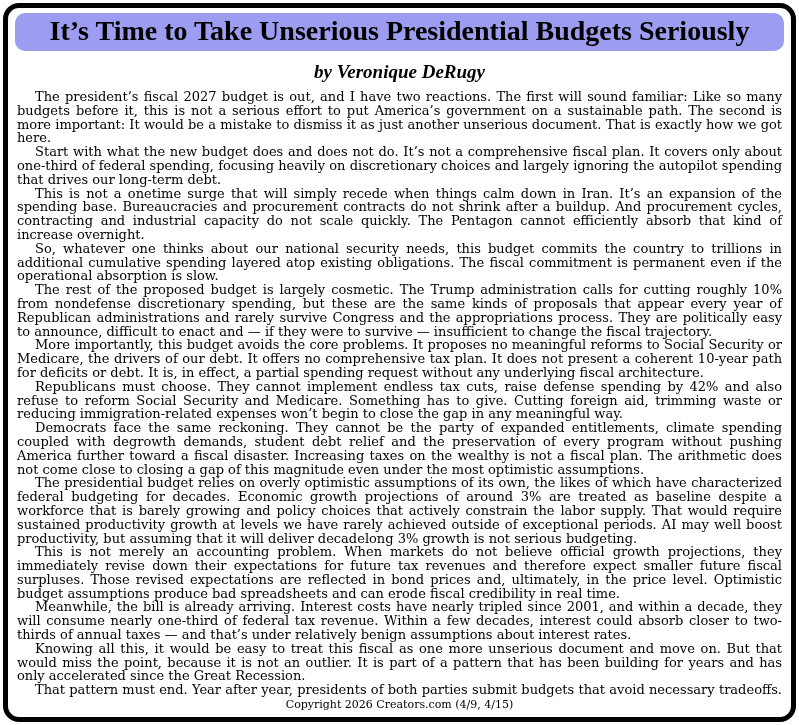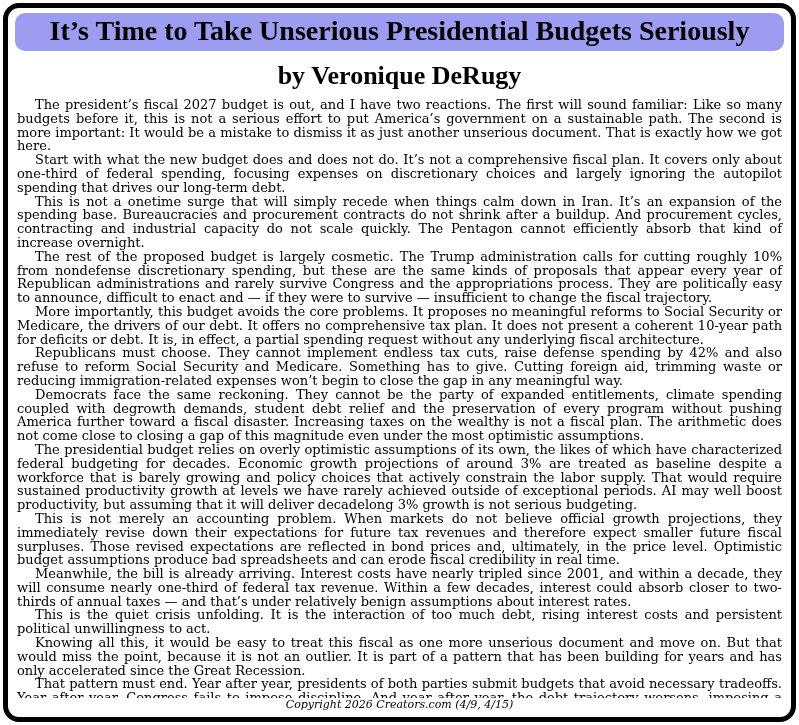--- a/index.html
+++ b/index.html
@@ -38,68 +38,68 @@
     font-weight:bold;
     font-size:28px;
     line-height:29px;
     letter-spacing:0px;
     white-space:nowrap;
   }
   .byline{
     text-align:center;
     font-family:"Liberation Serif", serif;
     font-weight:bold;
-    font-size:26px;
+    font-style:italic;
+    font-size:19px;
     margin-top:10px;
     margin-bottom:7px;
     flex:0 0 auto;
   }
   .article-body{
     flex:1 1 auto;
     overflow:hidden;
     font-size:13px;
     line-height:13.8px;
     text-align:justify;
     padding:0 2px;
   }
   .article-body p.para{
     text-indent:18px;
     margin:0;
   }
   .copyright{
     flex:0 0 auto;
     text-align:center;
-    font-style:italic;
     font-size:11px;
     line-height:14px;
     padding-bottom:1px;
   }
 </style>
 </head>
 <body>
 
 <div class="frame">
 
   <div class="title-banner">
     <h1>It’s Time to Take Unserious Presidential Budgets Seriously</h1>
   </div>
 
   <div class="byline">by Veronique DeRugy</div>
 
   <div class="article-body">
       <p class="para">The president’s fiscal 2027 budget is out, and I have two reactions. The first will sound familiar: Like so many budgets before it, this is not a serious effort to put America’s government on a sustainable path. The second is more important: It would be a mistake to dismiss it as just another unserious document. That is exactly how we got here.</p>
-      <p class="para">Start with what the new budget does and does not do. It’s not a comprehensive fiscal plan. It covers only about one-third of federal spending, focusing expenses on discretionary choices and largely ignoring the autopilot spending that drives our long-term debt.</p>
+      <p class="para">Start with what the new budget does and does not do. It’s not a comprehensive fiscal plan. It covers only about one-third of federal spending, focusing heavily on discretionary choices and largely ignoring the autopilot spending that drives our long-term debt.</p>
       <p class="para">This is not a onetime surge that will simply recede when things calm down in Iran. It’s an expansion of the spending base. Bureaucracies and procurement contracts do not shrink after a buildup. And procurement cycles, contracting and industrial capacity do not scale quickly. The Pentagon cannot efficiently absorb that kind of increase overnight.</p>
+      <p class="para">So, whatever one thinks about our national security needs, this budget commits the country to trillions in additional cumulative spending layered atop existing obligations. The fiscal commitment is permanent even if the operational absorption is slow.</p>
       <p class="para">The rest of the proposed budget is largely cosmetic. The Trump administration calls for cutting roughly 10% from nondefense discretionary spending, but these are the same kinds of proposals that appear every year of Republican administrations and rarely survive Congress and the appropriations process. They are politically easy to announce, difficult to enact and — if they were to survive — insufficient to change the fiscal trajectory.</p>
       <p class="para">More importantly, this budget avoids the core problems. It proposes no meaningful reforms to Social Security or Medicare, the drivers of our debt. It offers no comprehensive tax plan. It does not present a coherent 10-year path for deficits or debt. It is, in effect, a partial spending request without any underlying fiscal architecture.</p>
       <p class="para">Republicans must choose. They cannot implement endless tax cuts, raise defense spending by 42% and also refuse to reform Social Security and Medicare. Something has to give. Cutting foreign aid, trimming waste or reducing immigration-related expenses won’t begin to close the gap in any meaningful way.</p>
       <p class="para">Democrats face the same reckoning. They cannot be the party of expanded entitlements, climate spending coupled with degrowth demands, student debt relief and the preservation of every program without pushing America further toward a fiscal disaster. Increasing taxes on the wealthy is not a fiscal plan. The arithmetic does not come close to closing a gap of this magnitude even under the most optimistic assumptions.</p>
       <p class="para">The presidential budget relies on overly optimistic assumptions of its own, the likes of which have characterized federal budgeting for decades. Economic growth projections of around 3% are treated as baseline despite a workforce that is barely growing and policy choices that actively constrain the labor supply. That would require sustained productivity growth at levels we have rarely achieved outside of exceptional periods. AI may well boost productivity, but assuming that it will deliver decadelong 3% growth is not serious budgeting.</p>
       <p class="para">This is not merely an accounting problem. When markets do not believe official growth projections, they immediately revise down their expectations for future tax revenues and therefore expect smaller future fiscal surpluses. Those revised expectations are reflected in bond prices and, ultimately, in the price level. Optimistic budget assumptions produce bad spreadsheets and can erode fiscal credibility in real time.</p>
       <p class="para">Meanwhile, the bill is already arriving. Interest costs have nearly tripled since 2001, and within a decade, they will consume nearly one-third of federal tax revenue. Within a few decades, interest could absorb closer to two-thirds of annual taxes — and that’s under relatively benign assumptions about interest rates.</p>
-      <p class="para">This is the quiet crisis unfolding. It is the interaction of too much debt, rising interest costs and persistent political unwillingness to act.</p>
       <p class="para">Knowing all this, it would be easy to treat this fiscal as one more unserious document and move on. But that would miss the point, because it is not an outlier. It is part of a pattern that has been building for years and has only accelerated since the Great Recession.</p>
       <p class="para">That pattern must end. Year after year, presidents of both parties submit budgets that avoid necessary tradeoffs. Year after year, Congress fails to impose discipline. And year after year, the debt trajectory worsens, imposing a growing burden on the vibrancy of the private sector.</p>
     </div>
 
   <div class="copyright">Copyright 2026 Creators.com (4/9, 4/15)</div>
 
 </div>
 
 </body></html>

